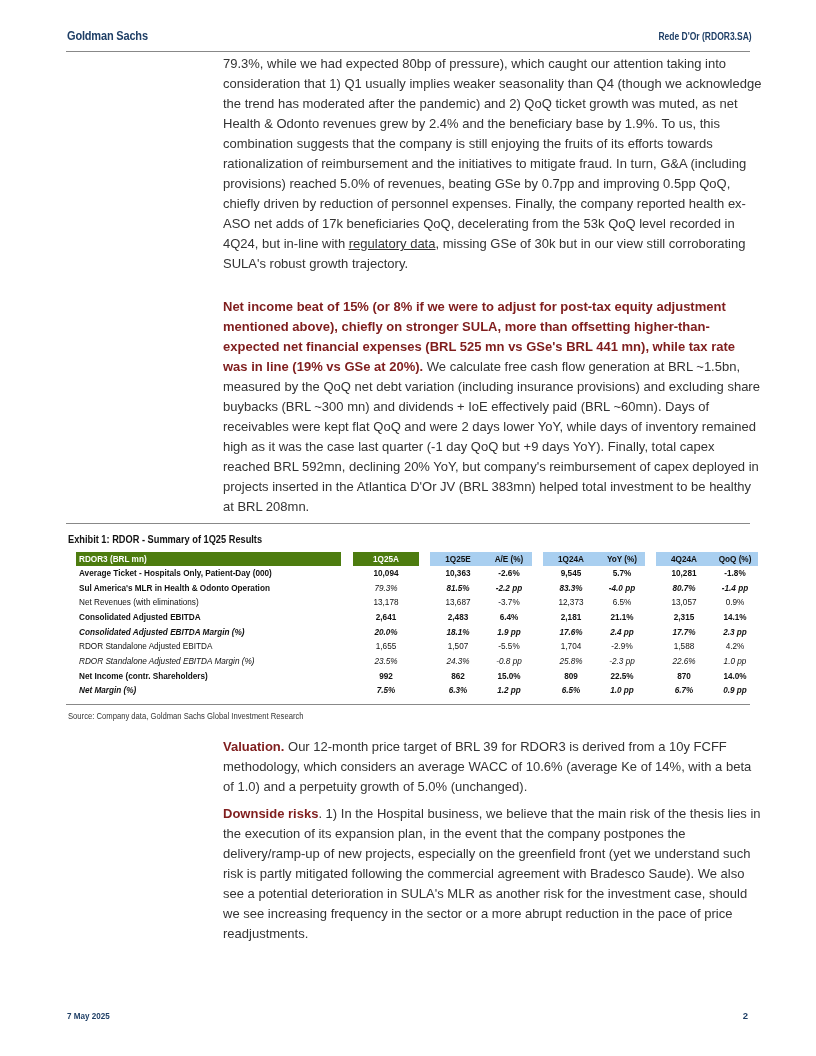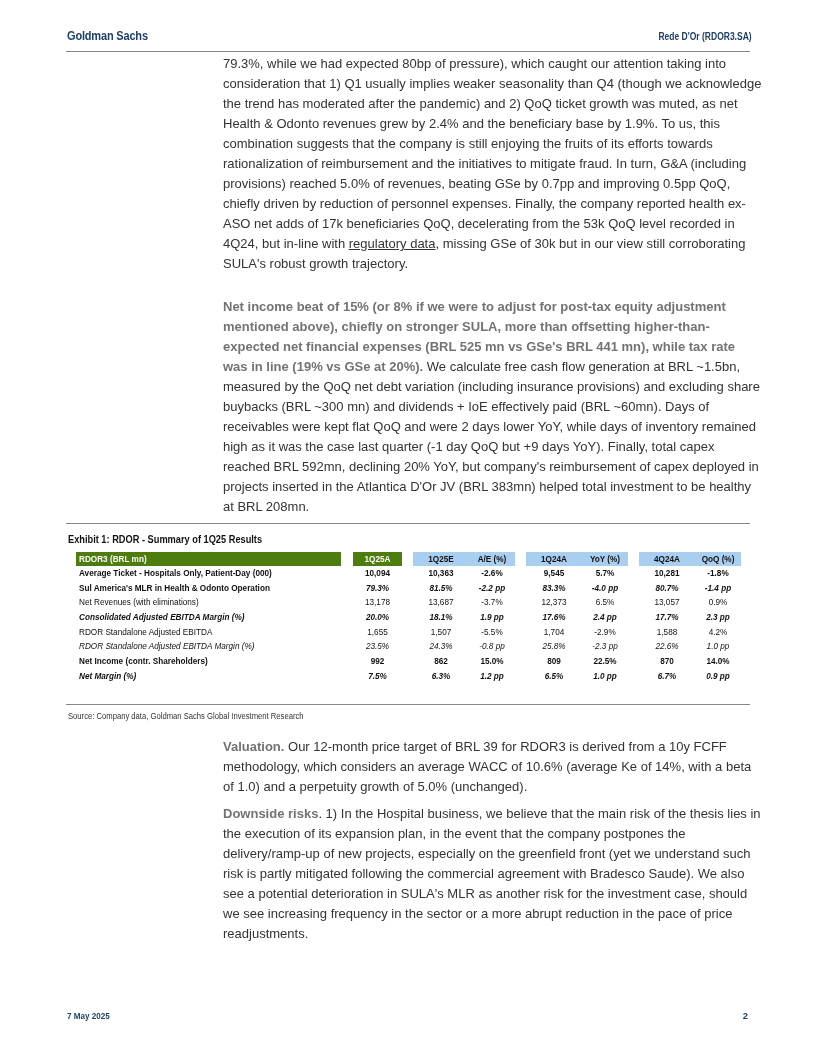--- a/index.html
+++ b/index.html
@@ -6,37 +6,37 @@
   body { width: 816px; height: 1056px; position: relative; overflow: hidden;
          font-family: "Liberation Sans", sans-serif; color: #222; }
   .hdr-left { position: absolute; left: 67px; top: 29px; font-size: 12.5px; font-weight: bold;
               color: #1f3f66; font-family: "Liberation Sans", sans-serif; letter-spacing: -0.2px; transform: scaleX(0.88); transform-origin: left; }
   .hdr-right { position: absolute; right: 64px; top: 31px; font-size: 10px; font-weight: bold;
                color: #1f3f66; font-family: "Liberation Sans", sans-serif; transform: scaleX(0.85); transform-origin: right; }
   .hdr-rule { position: absolute; left: 66px; width: 684px; top: 51px; height: 1px; background: #888; }
   .body-col { position: absolute; left: 223px; width: 540px; font-size: 13px; line-height: 20px;
               color: #333; }
   .body-col p { margin: 0; }
-  .body-col b { color: #737373; }
+  .body-col b { color: #7f1d1d; }
   .u { text-decoration: underline; }
   #p1 { top: 54px; }
   #p2 { top: 297px; }
   #p3 { top: 737px; }
   #p4 { top: 804px; }
   .rule { position: absolute; left: 66px; width: 684px; height: 1px; background: #888; }
   .exh-title { position: absolute; left: 68px; top: 533px; font-size: 10.5px; font-weight: bold;
                color: #111; transform: scaleX(0.88); transform-origin: left; }
   table.summary { position: absolute; left: 76px; top: 552px; border-collapse: collapse;
                   font-size: 8.2px; color: #111; }
   table.summary td { height: 14.7px; padding: 0; white-space: nowrap; }
   table.summary th { height: 14px; padding: 0; font-weight: bold; white-space: nowrap; }
   .c-label { width: 262px; text-align: left; padding-left: 3px !important; }
   .gap { width: 11px; }
   .gap2 { width: 12px; }
-  .c-a { width: 49px; text-align: center; }
+  .c-a { width: 66px; text-align: center; }
   .c-e1 { width: 56px; text-align: center; }
   .c-e2 { width: 46px; text-align: center; }
   th.dark { background: #4d7c0f; color: #fff; }
   th.light { background: #a9cff0; color: #111; }
   .source { position: absolute; left: 68px; top: 711px; font-size: 8.5px; color: #333;
             transform: scaleX(0.9); transform-origin: left; }
   .footer-left { position: absolute; left: 67px; top: 1010px; font-size: 9.5px; font-weight: bold;
                  color: #1f3f66; transform: scaleX(0.85); transform-origin: left; }
   .footer-right { position: absolute; right: 68px; top: 1010px; font-size: 9.5px; font-weight: bold;
                   color: #1f3f66; }
@@ -87,21 +87,21 @@
         <td class="gap"></td>
         <td class="c-e1" style="font-weight: bold; font-style: normal;">9,545</td>
         <td class="c-e2" style="font-weight: bold; font-style: normal;">5.7%</td>
         <td class="gap"></td>
         <td class="c-e1" style="font-weight: bold; font-style: normal;">10,281</td>
         <td class="c-e2" style="font-weight: bold; font-style: normal;">-1.8%</td>
       </tr>
       <tr>
         <td class="c-label" style="font-weight: bold; font-style: normal;">Sul America's MLR in Health &amp; Odonto Operation</td>
         <td class="gap2"></td>
-        <td class="c-a" style="font-weight: bold; font-style: italic;">79.3%</td>
+        <td class="c-a" style="font-weight: normal; font-style: italic;">79.3%</td>
         <td class="gap"></td>
         <td class="c-e1" style="font-weight: bold; font-style: italic;">81.5%</td>
         <td class="c-e2" style="font-weight: bold; font-style: italic;">-2.2 pp</td>
         <td class="gap"></td>
         <td class="c-e1" style="font-weight: bold; font-style: italic;">83.3%</td>
         <td class="c-e2" style="font-weight: bold; font-style: italic;">-4.0 pp</td>
         <td class="gap"></td>
         <td class="c-e1" style="font-weight: bold; font-style: italic;">80.7%</td>
         <td class="c-e2" style="font-weight: bold; font-style: italic;">-1.4 pp</td>
       </tr>
@@ -113,20 +113,34 @@
         <td class="c-e1" style="font-weight: normal; font-style: normal;">13,687</td>
         <td class="c-e2" style="font-weight: normal; font-style: normal;">-3.7%</td>
         <td class="gap"></td>
         <td class="c-e1" style="font-weight: normal; font-style: normal;">12,373</td>
         <td class="c-e2" style="font-weight: normal; font-style: normal;">6.5%</td>
         <td class="gap"></td>
         <td class="c-e1" style="font-weight: normal; font-style: normal;">13,057</td>
         <td class="c-e2" style="font-weight: normal; font-style: normal;">0.9%</td>
       </tr>
       <tr>
+        <td class="c-label" style="font-weight: bold; font-style: normal;">Consolidated Adjusted EBITDA</td>
+        <td class="gap2"></td>
+        <td class="c-a" style="font-weight: bold; font-style: normal;">2,641</td>
+        <td class="gap"></td>
+        <td class="c-e1" style="font-weight: bold; font-style: normal;">2,483</td>
+        <td class="c-e2" style="font-weight: bold; font-style: normal;">6.4%</td>
+        <td class="gap"></td>
+        <td class="c-e1" style="font-weight: bold; font-style: normal;">2,181</td>
+        <td class="c-e2" style="font-weight: bold; font-style: normal;">21.1%</td>
+        <td class="gap"></td>
+        <td class="c-e1" style="font-weight: bold; font-style: normal;">2,315</td>
+        <td class="c-e2" style="font-weight: bold; font-style: normal;">14.1%</td>
+      </tr>
+      <tr>
         <td class="c-label" style="font-weight: bold; font-style: italic;">Consolidated Adjusted EBITDA Margin (%)</td>
         <td class="gap2"></td>
         <td class="c-a" style="font-weight: bold; font-style: italic;">20.0%</td>
         <td class="gap"></td>
         <td class="c-e1" style="font-weight: bold; font-style: italic;">18.1%</td>
         <td class="c-e2" style="font-weight: bold; font-style: italic;">1.9 pp</td>
         <td class="gap"></td>
         <td class="c-e1" style="font-weight: bold; font-style: italic;">17.6%</td>
         <td class="c-e2" style="font-weight: bold; font-style: italic;">2.4 pp</td>
         <td class="gap"></td>

